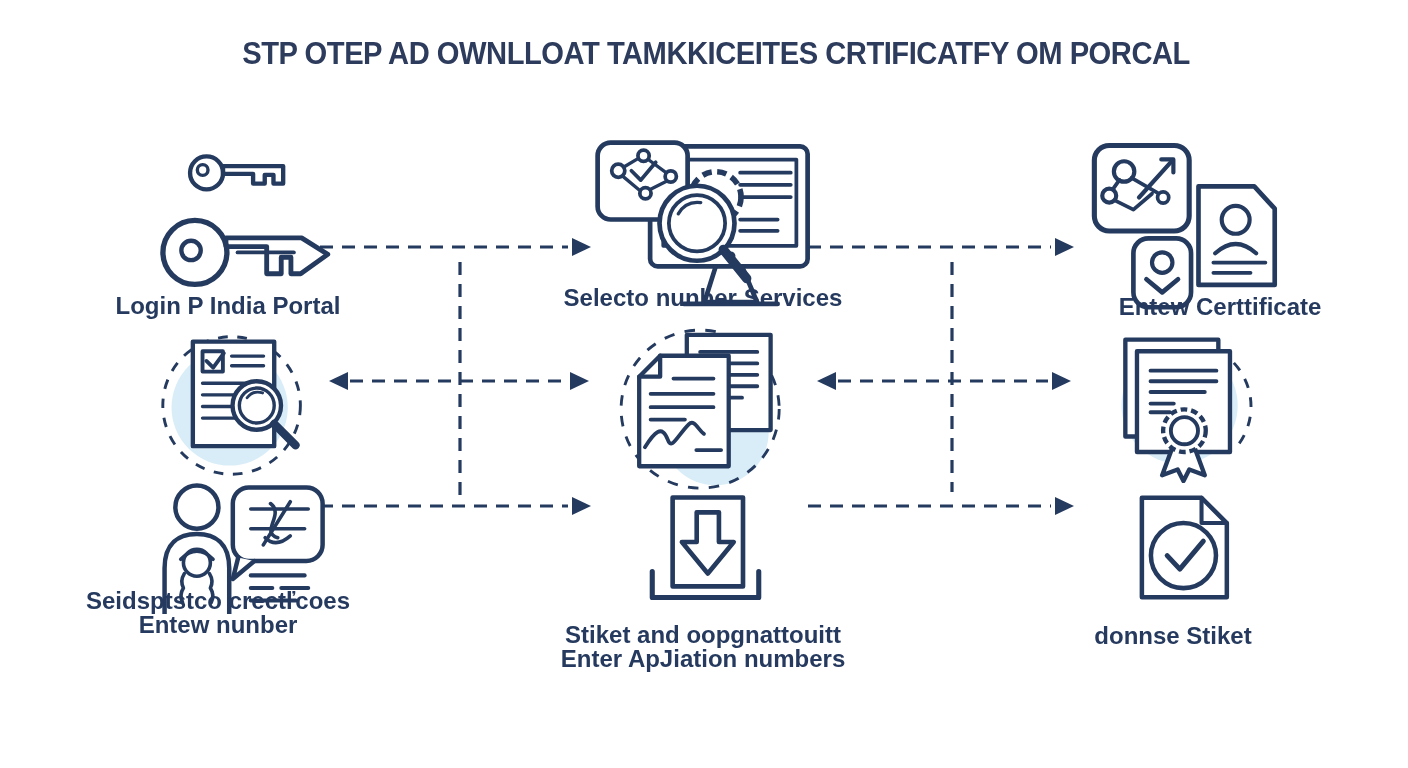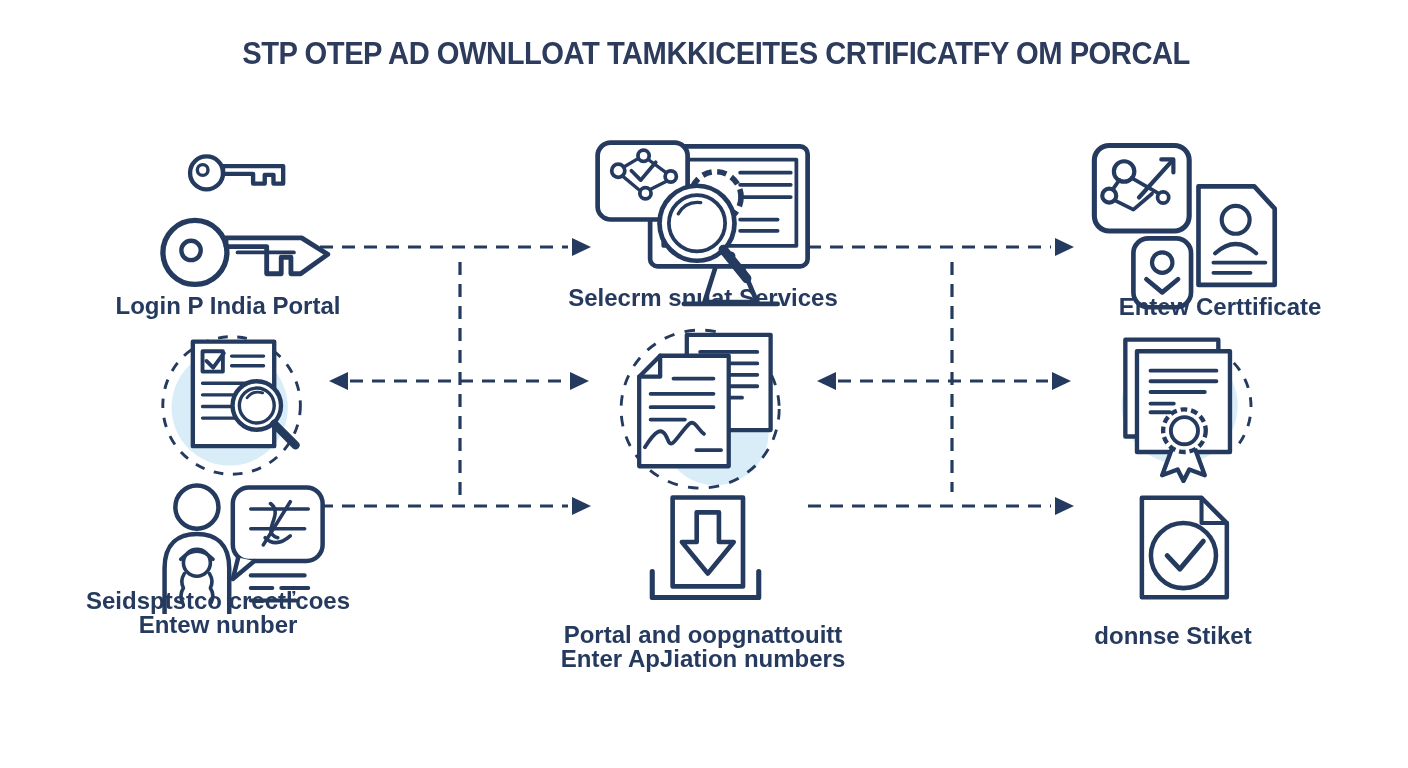--- a/index.html
+++ b/index.html
@@ -79,21 +79,21 @@
         <path d="M34,36 L49,27 M60,28 L79,42 M80,51 L62,60 M51,61 L33,46" stroke-width="3.5"></path>
         <path d="M42,40 L52,50 L68,31" stroke-width="4"></path>
         <circle cx="132" cy="68" r="27" stroke-width="6" stroke-dasharray="10 6" stroke-linecap="butt"></circle>
         <circle cx="112" cy="96" r="40" stroke-width="5" fill="#fff"></circle>
         <circle cx="112" cy="96" r="30" stroke-width="4"></circle>
         <path d="M92,86 Q100,72 116,74" stroke-width="3.5"></path>
         <path d="M140,124 L165,155" stroke-width="10"></path>
       </g>
     </svg>
   </div>
-  <div class="abs step-label w300" style="left:553px;top:286px;">Selecrm snuat Services</div>
+  <div class="abs step-label w300" style="left:553px;top:286px;">Selecto nunber Services</div>
 
   <div class="abs" style="left:1085px;top:138px;">
     <svg width="200" height="172" viewBox="0 0 215 185">
       <g stroke="#243a5e" fill="none" stroke-linecap="round" stroke-linejoin="round">
         <rect x="10" y="8" width="102" height="92" rx="16" stroke-width="5.5" fill="#fff"></rect>
         <circle cx="42" cy="36" r="11" stroke-width="4.5"></circle>
         <circle cx="26" cy="62" r="7.5" stroke-width="4.5"></circle>
         <circle cx="84" cy="64" r="6" stroke-width="4"></circle>
         <path d="M30,55 L37,45 M50,43 L78,59 M32,67 L52,77 L72,60" stroke-width="4"></path>
         <path d="M58,64 L94,24" stroke-width="4.5"></path>
@@ -188,21 +188,21 @@
   <div class="abs" style="left:643px;top:490px;">
     <svg width="125" height="116" viewBox="0 0 135 125">
       <g stroke="#243a5e" fill="none" stroke-linecap="round" stroke-linejoin="round">
         <path d="M10,88 V116 H125 V88" stroke-width="5.5"></path>
         <rect x="32" y="8" width="76" height="96" stroke-width="5" fill="#fff"></rect>
         <path d="M58,24 V56 H42 L70,90 L98,56 H82 V24 Z" stroke-width="5" fill="#fff"></path>
       </g>
     </svg>
   </div>
   <div class="abs step-label w300" style="left:553px;top:623px;">
-    <div>Portal and oopgnattouitt</div>
+    <div>Stiket and oopgnattouitt</div>
     <div>Enter ApJiation numbers</div>
   </div>
 
   <div class="abs" style="left:1122px;top:490px;">
     <svg width="122" height="114" viewBox="0 0 135 125">
       <g stroke="#243a5e" fill="none" stroke-linecap="round" stroke-linejoin="round">
         <path d="M22,8 H88 L116,36 V118 H22 Z" stroke-width="5" fill="#fff"></path>
         <path d="M88,8 V36 H116" stroke-width="4.5"></path>
         <circle cx="68" cy="72" r="36" stroke-width="5"></circle>
         <path d="M50,72 L64,87 L90,56" stroke-width="5.5"></path>

